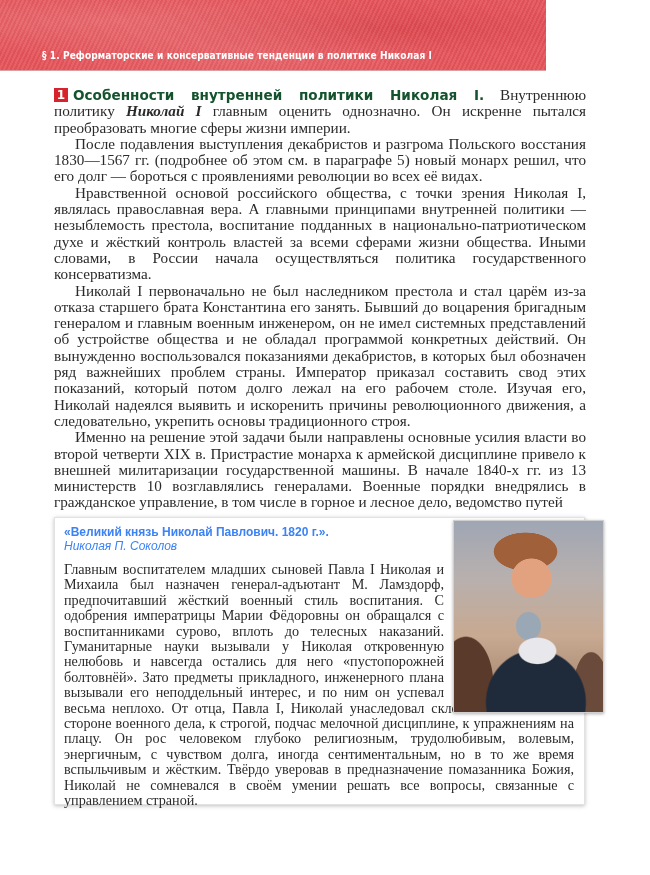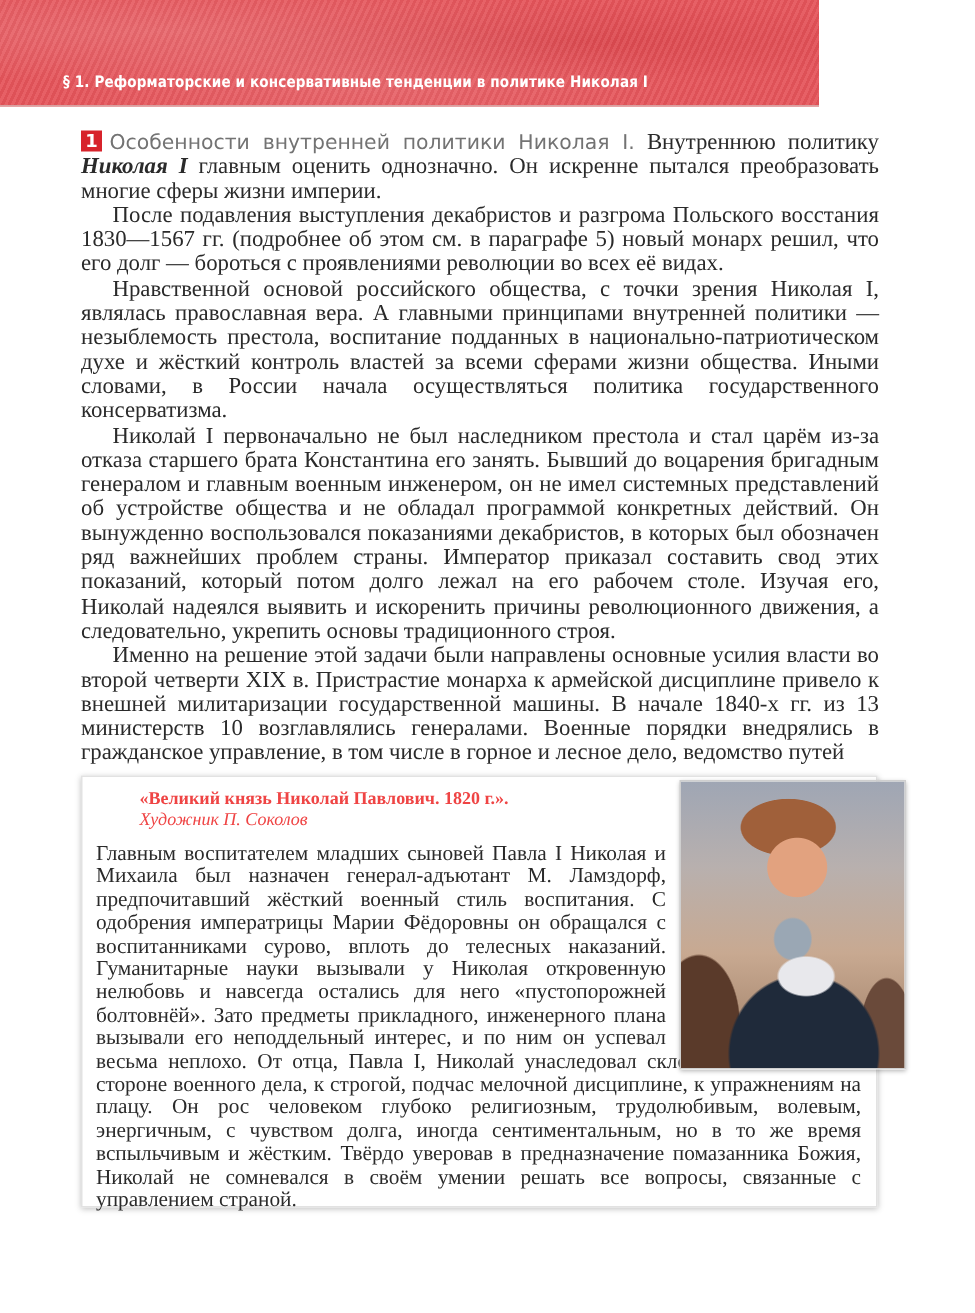--- a/index.html
+++ b/index.html
@@ -32,31 +32,31 @@
     font-size: 15.2px; line-height: 16.3px; text-align: justify;
   }
   .main p { margin: 0; text-indent: 21px; }
   .main p.first { text-indent: 0; }
   .sec-num {
     display: inline-block; background: #d7232b; color: #fff;
     font-family: "DejaVu Sans", sans-serif; font-weight: bold; font-size: 12px;
     line-height: 14px; width: 14px; text-align: center; margin-right: 5px; vertical-align: 1px;
   }
   .sec-title {
-    color: #737373; font-family: "DejaVu Sans", sans-serif; font-weight: normal; font-size: 13.6px;
+    color: #14532d; font-family: "DejaVu Sans", sans-serif; font-weight: bold; font-size: 13.6px;
   }
   .bi { font-weight: bold; font-style: italic; }
   .box {
     position: absolute; left: 54px; top: 517px; width: 529px; height: 286px;
     background: #fff; border: 1px solid #e2e2e2;
     box-shadow: 0 1px 4px rgba(0,0,0,0.25);
   }
   .box-caption {
     position: absolute; left: 64px; top: 525px; width: 380px;
-    font-family: Liberation Serif, serif; font-size: 12px; line-height: 14px; color: #ef4444; margin-left: 29px;
+    font-family: Liberation Sans, sans-serif; font-size: 12px; line-height: 14px; color: #3b82f6;
   }
   .box-caption .cap-title { font-weight: bold; }
   .box-caption .cap-author { font-style: italic; }
   .box-text {
     position: absolute; left: 64px; top: 562px; width: 510px;
     font-size: 14.2px; line-height: 15.4px; text-align: justify; color: #2a2a2a;
   }
   .box-text .float-spacer { float: right; width: 130px; height: 136px; }
   .portrait {
     position: absolute; left: 453px; top: 520px; width: 149px; height: 191px;
@@ -77,33 +77,33 @@
 <body>
 
 <div class="header">
   <div class="header-title">§ 1. Реформаторские и консервативные тенденции в политике Николая I</div>
   <div class="page-number">7</div>
 </div>
 
 <div class="main">
   <p class="first">
     <span class="sec-num">1</span><span class="sec-title">Особенности внутренней политики Николая I.</span>
-    <span>Внутреннюю политику </span><span class="bi">Николая I</span><span> главным оценить однозначно. Он искренне пытался преобразовать многие сферы жизни империи.</span>
+    <span>Внутреннюю политику </span><span class="bi">Николай I</span><span> главным оценить однозначно. Он искренне пытался преобразовать многие сферы жизни империи.</span>
   </p>
   <p>После подавления выступления декабристов и разгрома Польского восстания 1830—1567 гг. (подробнее об этом см. в параграфе 5) новый монарх решил, что его долг — бороться с проявлениями революции во всех её видах.</p>
   <p>Нравственной основой российского общества, с точки зрения Николая I, являлась православная вера. А главными принципами внутренней политики — незыблемость престола, воспитание подданных в национально-патриотическом духе и жёсткий контроль властей за всеми сферами жизни общества. Иными словами, в России начала осуществляться политика государственного консерватизма.</p>
   <p>Николай I первоначально не был наследником престола и стал царём из-за отказа старшего брата Константина его занять. Бывший до воцарения бригадным генералом и главным военным инженером, он не имел системных представлений об устройстве общества и не обладал программой конкретных действий. Он вынужденно воспользовался показаниями декабристов, в которых был обозначен ряд важнейших проблем страны. Император приказал составить свод этих показаний, который потом долго лежал на его рабочем столе. Изучая его, Николай надеялся выявить и искоренить причины революционного движения, а следовательно, укрепить основы традиционного строя.</p>
   <p>Именно на решение этой задачи были направлены основные усилия власти во второй четверти XIX в. Пристрастие монарха к армейской дисциплине привело к внешней милитаризации государственной машины. В начале 1840-х гг. из 13 министерств 10 возглавлялись генералами. Военные порядки внедрялись в гражданское управление, в том числе в горное и лесное дело, ведомство путей</p>
 </div>
 
 <div class="box"></div>
 
 <div class="box-caption">
   <div class="cap-title">«Великий князь Николай Павлович. 1820 г.».</div>
-  <div class="cap-author">Художник П. Соколов</div>
+  <div class="cap-author">Николая П. Соколов</div>
 </div>
 
 <div class="box-text">
   <div class="float-spacer"></div>
   <span>Главным воспитателем младших сыновей Павла I Николая и Михаила был назначен генерал-адъютант М. Ламздорф, предпочитавший жёсткий военный стиль воспитания. С одобрения императрицы Марии Фёдоровны он обращался с воспитанниками сурово, вплоть до телесных наказаний. Гуманитарные науки вызывали у Николая откровенную нелюбовь и навсегда остались для него «пустопорожней болтовнёй». Зато предметы прикладного, инженерного плана вызывали его неподдельный интерес, и по ним он успевал весьма неплохо. От отца, Павла I, Николай унаследовал склонность к внешней стороне военного дела, к строгой, подчас мелочной дисциплине, к упражнениям на плацу. Он рос человеком глубоко религиозным, трудолюбивым, волевым, энергичным, с чувством долга, иногда сентиментальным, но в то же время вспыльчивым и жёстким. Твёрдо уверовав в предназначение помазанника Божия, Николай не сомневался в своём умении решать все вопросы, связанные с управлением страной.</span>
 </div>
 
 <div class="portrait" title="Портрет великого князя Николая Павловича"></div>
 
 </body></html>

